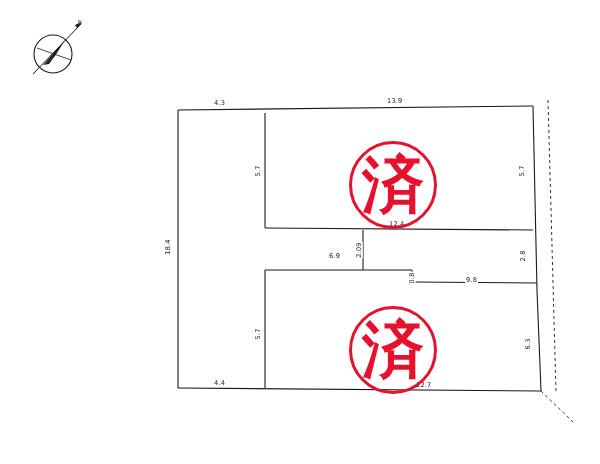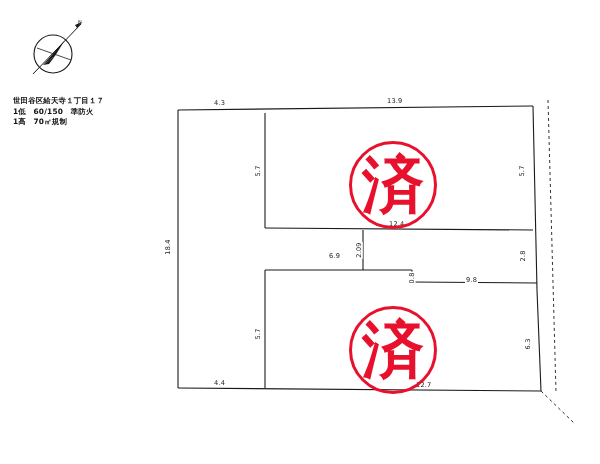--- a/index.html
+++ b/index.html
@@ -91,25 +91,20 @@
       <circle cx="28" cy="36" r="19" fill="none" stroke="#1a1a1a" stroke-width="1.1"></circle>
       <line x1="8" y1="56" x2="56" y2="6" stroke="#1a1a1a" stroke-width="1"></line>
       <polygon points="52,10 57,4 50,7" fill="#1a1a1a"></polygon>
       <polygon points="18,47 40,22 30,38" fill="#1a1a1a"></polygon>
       <polygon points="18,47 30,38 24,46" fill="#1a1a1a"></polygon>
       <line x1="12" y1="30" x2="46" y2="42" stroke="#1a1a1a" stroke-width="0.8"></line>
       <text x="53" y="6" font-size="5" fill="#1a1a1a" font-family="DejaVu Sans, sans-serif">N</text>
     </svg>
   </div>
 
-  <div class="addr">
-    <div>世田谷区給天寺１丁目１７</div>
-    <div>1低　60/150　準防火</div>
-    <div>1高　70㎡規制</div>
-  </div>
 
   <div class="plot">
     <svg width="600" height="464" viewBox="0 0 600 464">
       <g stroke="#1a1a1a" fill="none" stroke-width="1.1">
 
         <line x1="178" y1="110" x2="178" y2="388"></line>
 
         <line x1="178" y1="110" x2="533" y2="106"></line>
 
         <line x1="178" y1="388" x2="541" y2="391"></line>

